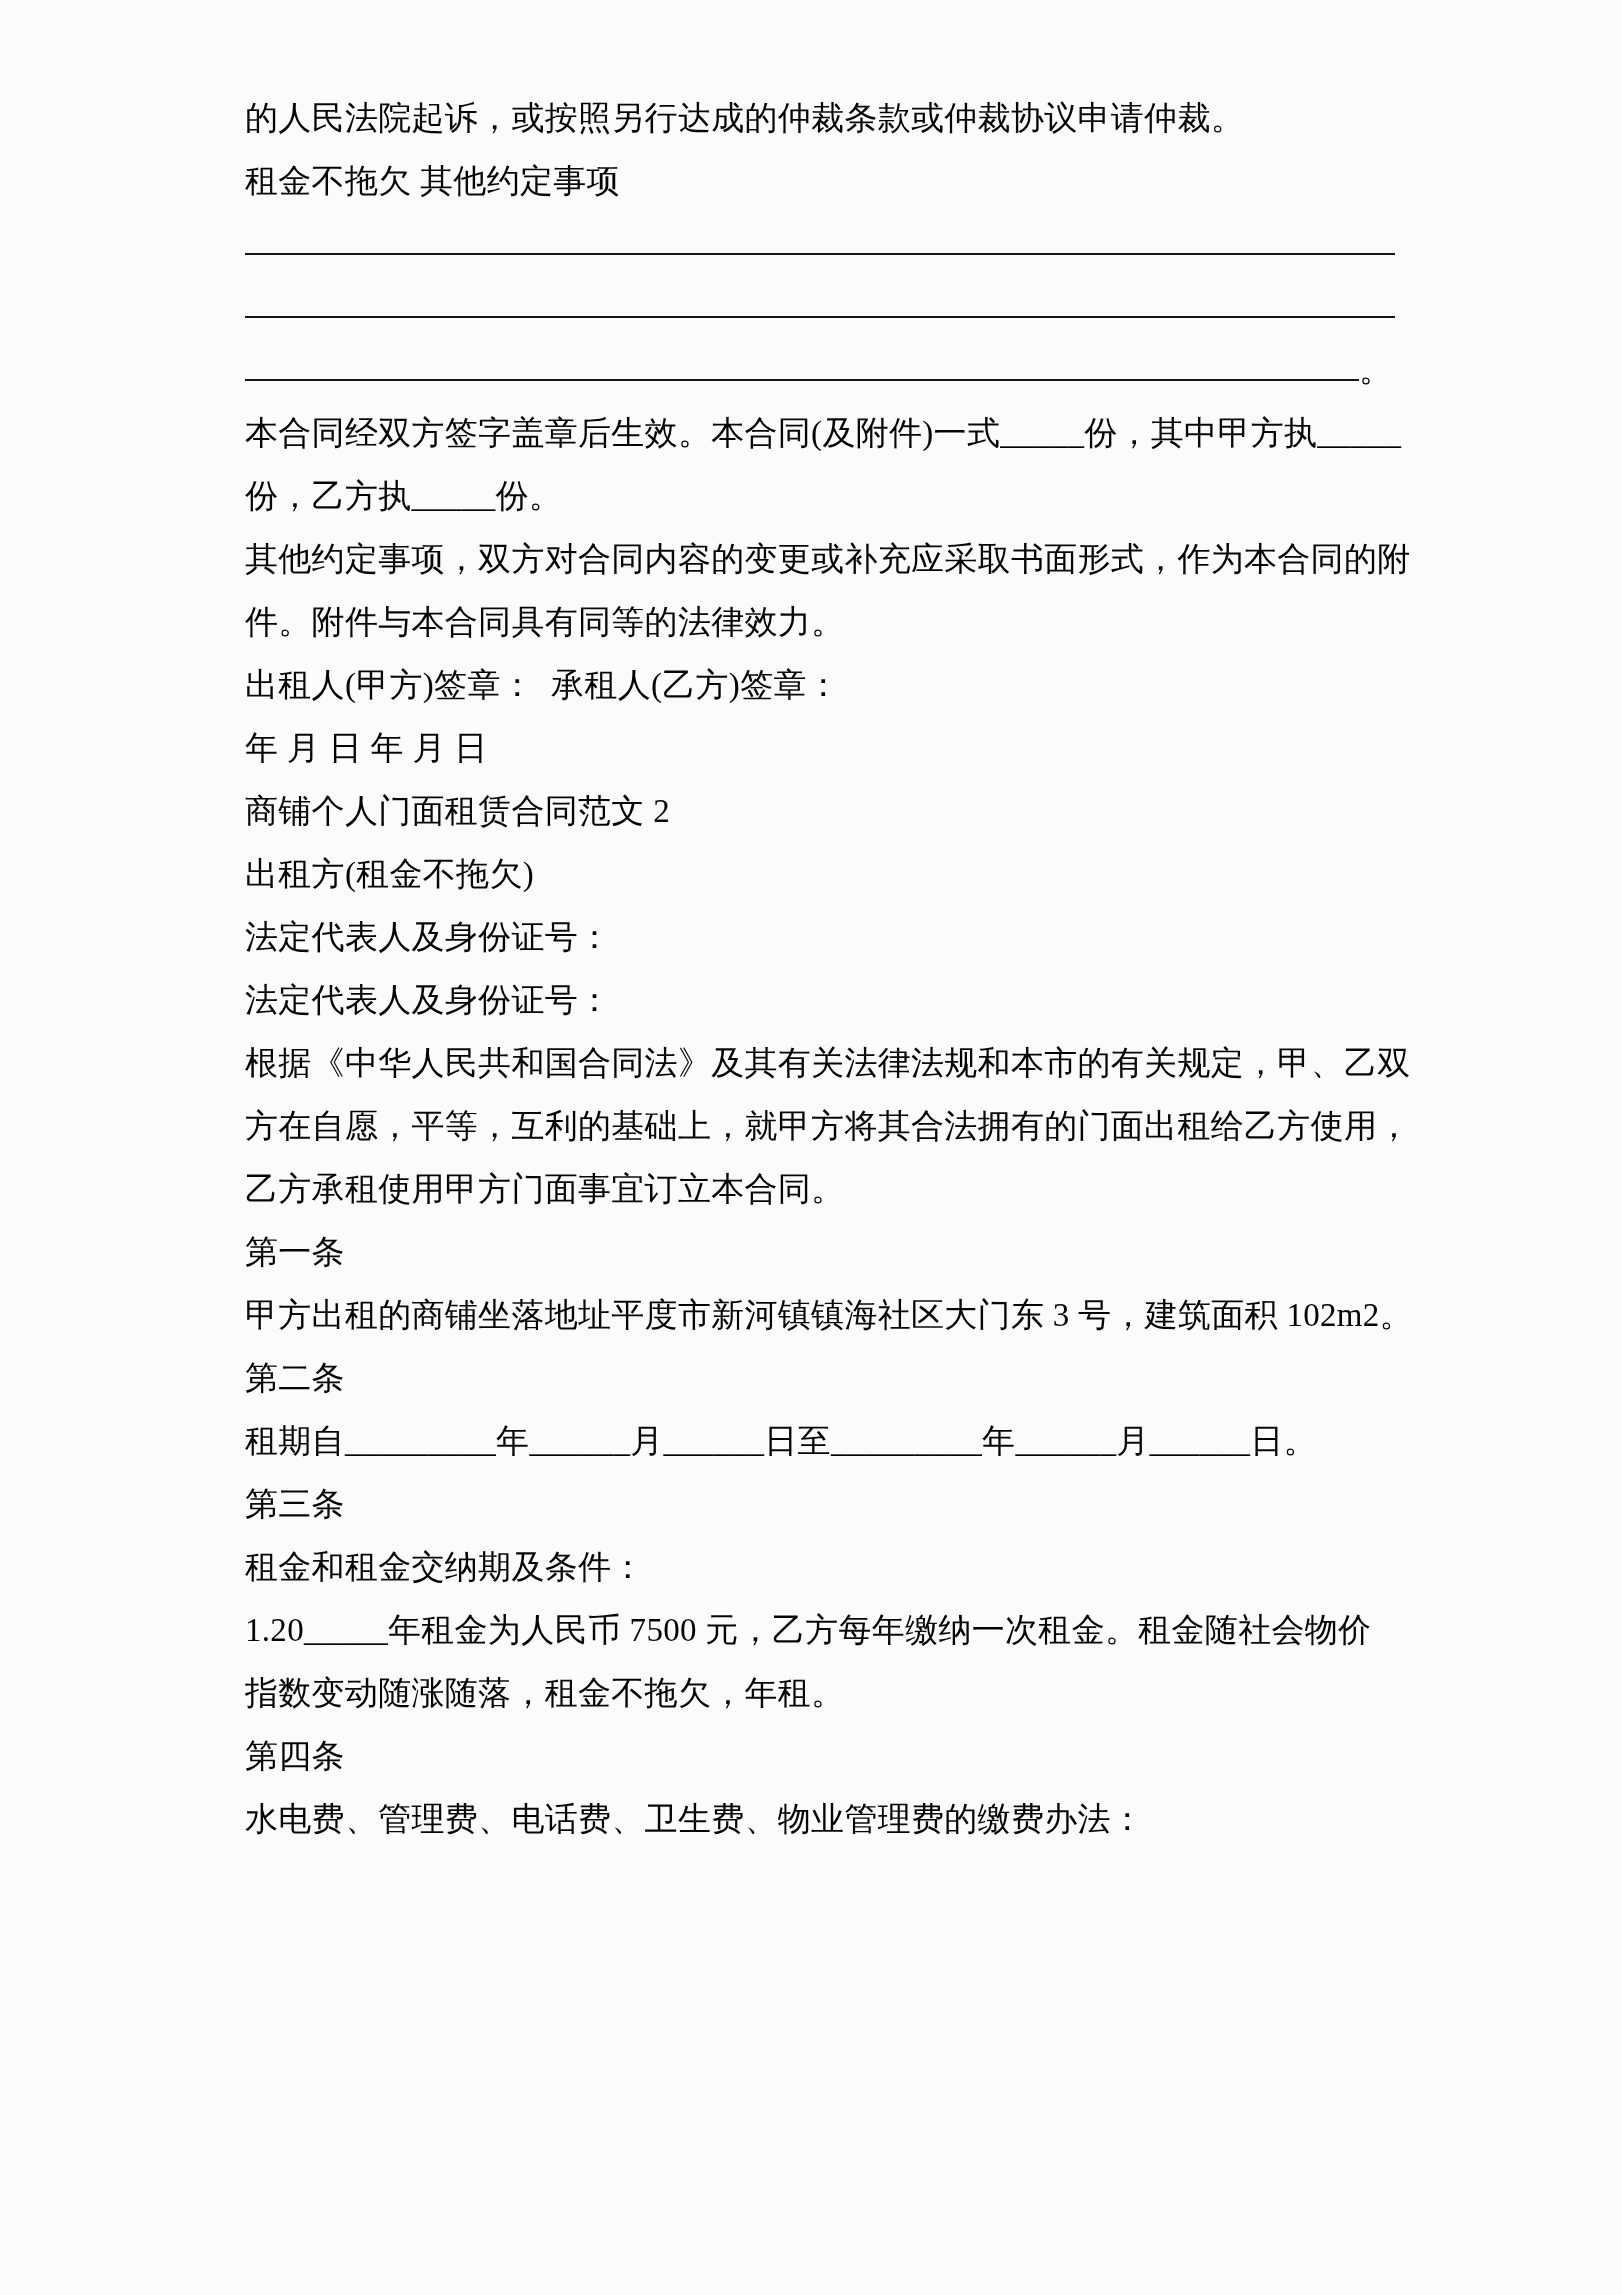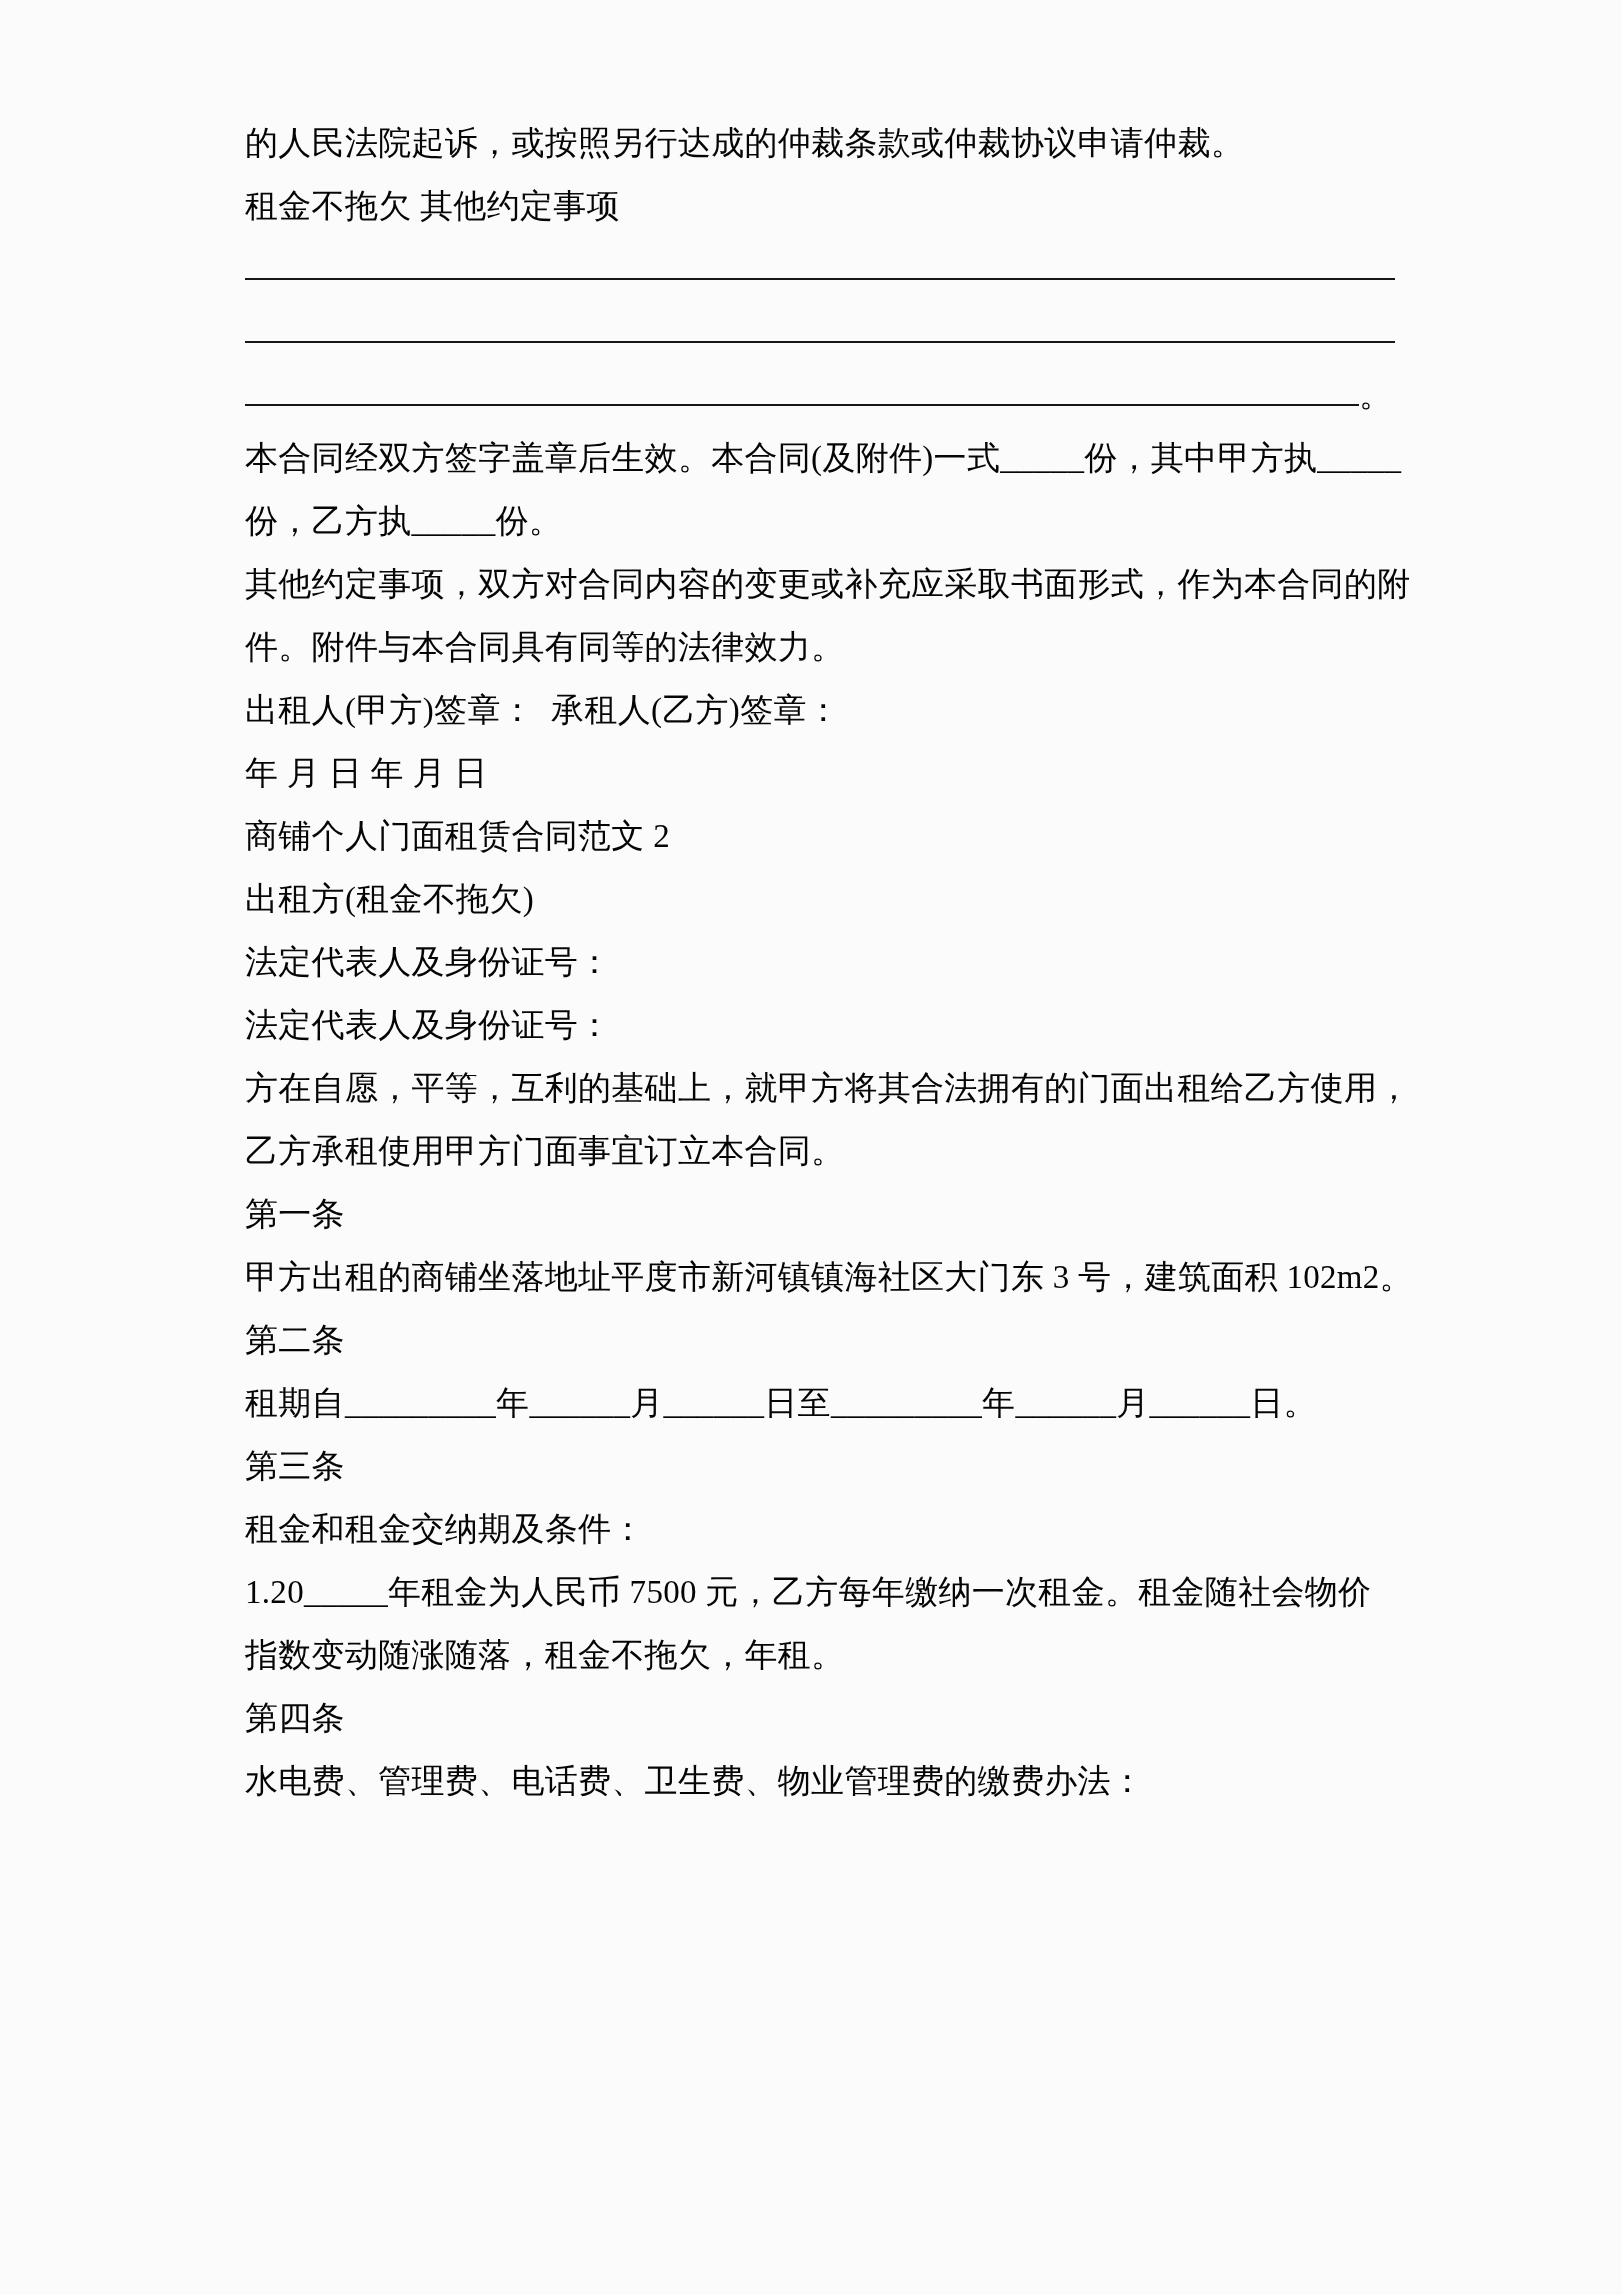--- a/index.html
+++ b/index.html
@@ -15,21 +15,21 @@
     color: #050505;
   }
   .page {
     position: relative;
     width: 1623px;
     height: 2295px;
     background: #fbfbfb;
   }
   .content {
     box-sizing: border-box;
-    padding: 112px 228px 0 245px;
+    padding: 87px 228px 0 245px;
     font-size: 33px;
     line-height: 63px;
   }
   .line {
     height: 63px;
     white-space: pre;
     letter-spacing: 0.3px;
   }
   .fill-line {
     display: inline-block;
@@ -54,20 +54,21 @@
       <div class="line">本合同经双方签字盖章后生效。本合同(及附件)一式_____份，其中甲方执_____</div>
       <div class="line">份，乙方执_____份。</div>
       <div class="line">其他约定事项，双方对合同内容的变更或补充应采取书面形式，作为本合同的附</div>
       <div class="line">件。附件与本合同具有同等的法律效力。</div>
       <div class="line">出租人(甲方)签章：  承租人(乙方)签章：</div>
       <div class="line">年 月 日 年 月 日</div>
       <div class="line">商铺个人门面租赁合同范文 2</div>
       <div class="line">出租方(租金不拖欠)</div>
       <div class="line">法定代表人及身份证号：</div>
       <div class="line">法定代表人及身份证号：</div>
+      <div class="line">根据《中华人民共和国合同法》及其有关法律法规和本市的有关规定，甲、乙双</div>
       <div class="line">方在自愿，平等，互利的基础上，就甲方将其合法拥有的门面出租给乙方使用，</div>
       <div class="line">乙方承租使用甲方门面事宜订立本合同。</div>
       <div class="line">第一条</div>
       <div class="line">甲方出租的商铺坐落地址平度市新河镇镇海社区大门东 3 号，建筑面积 102m2。</div>
       <div class="line">第二条</div>
       <div class="line">租期自_________年______月______日至_________年______月______日。</div>
       <div class="line">第三条</div>
       <div class="line">租金和租金交纳期及条件：</div>
       <div class="line">1.20_____年租金为人民币 7500 元，乙方每年缴纳一次租金。租金随社会物价</div>
       <div class="line">指数变动随涨随落，租金不拖欠，年租。</div>

